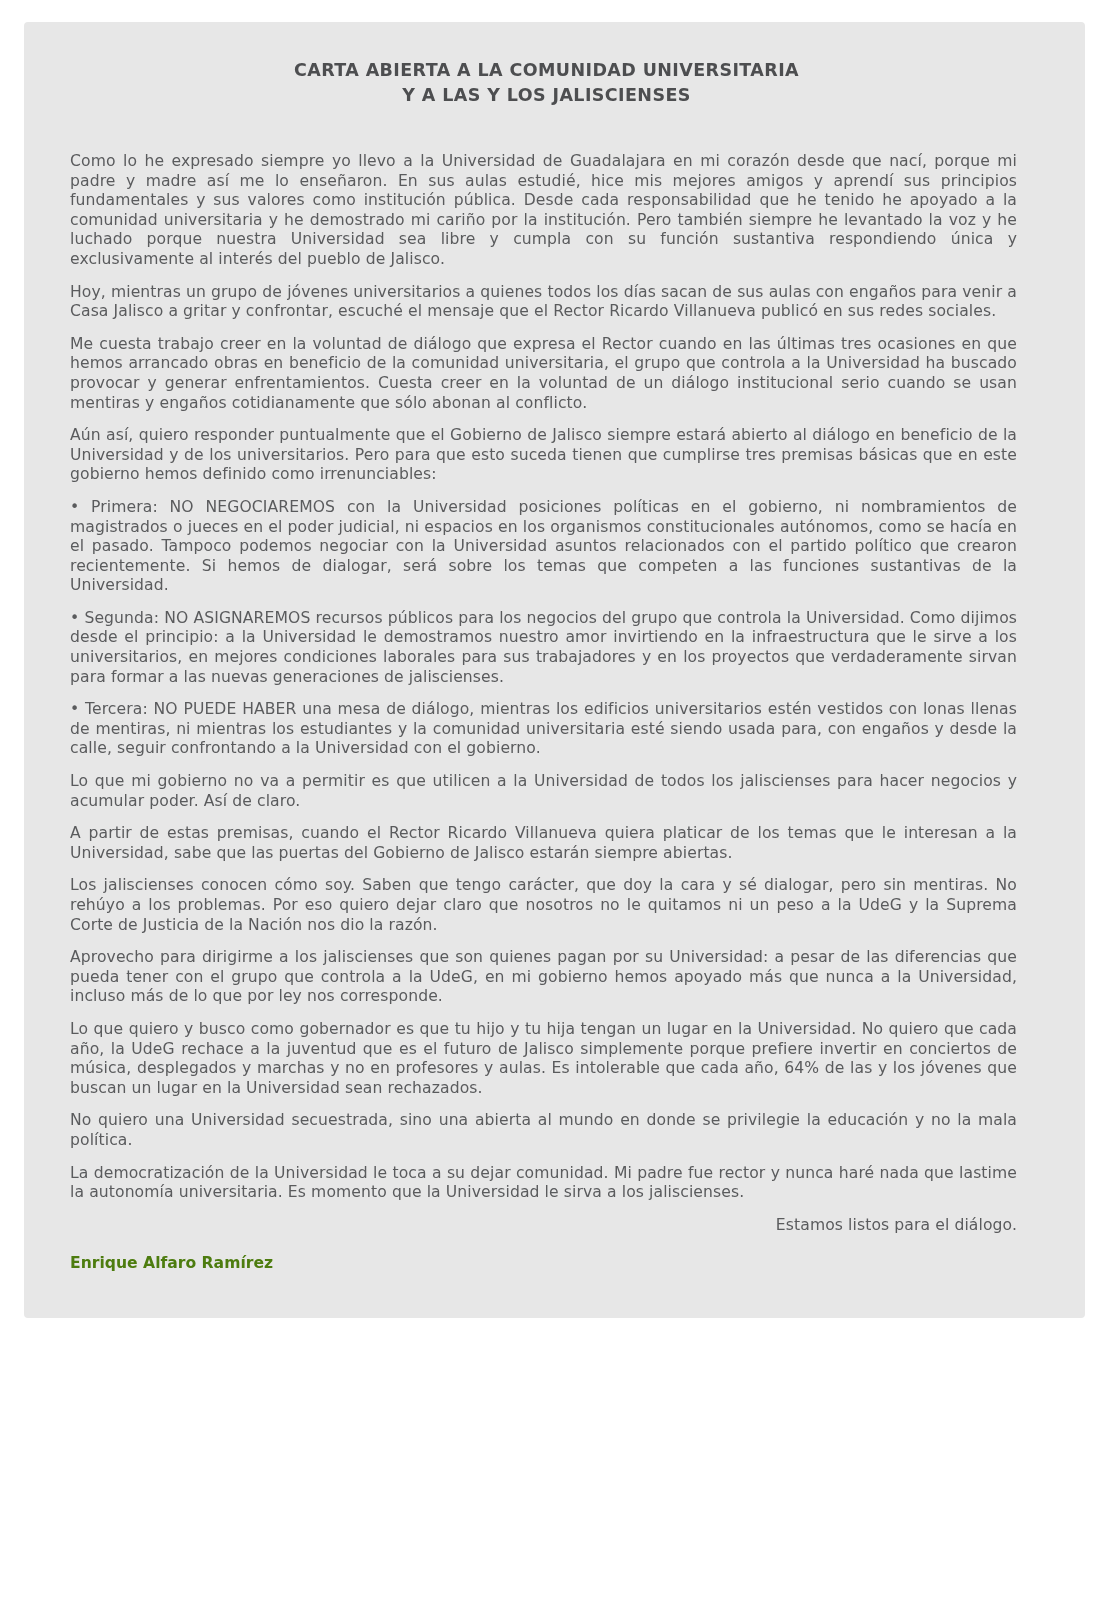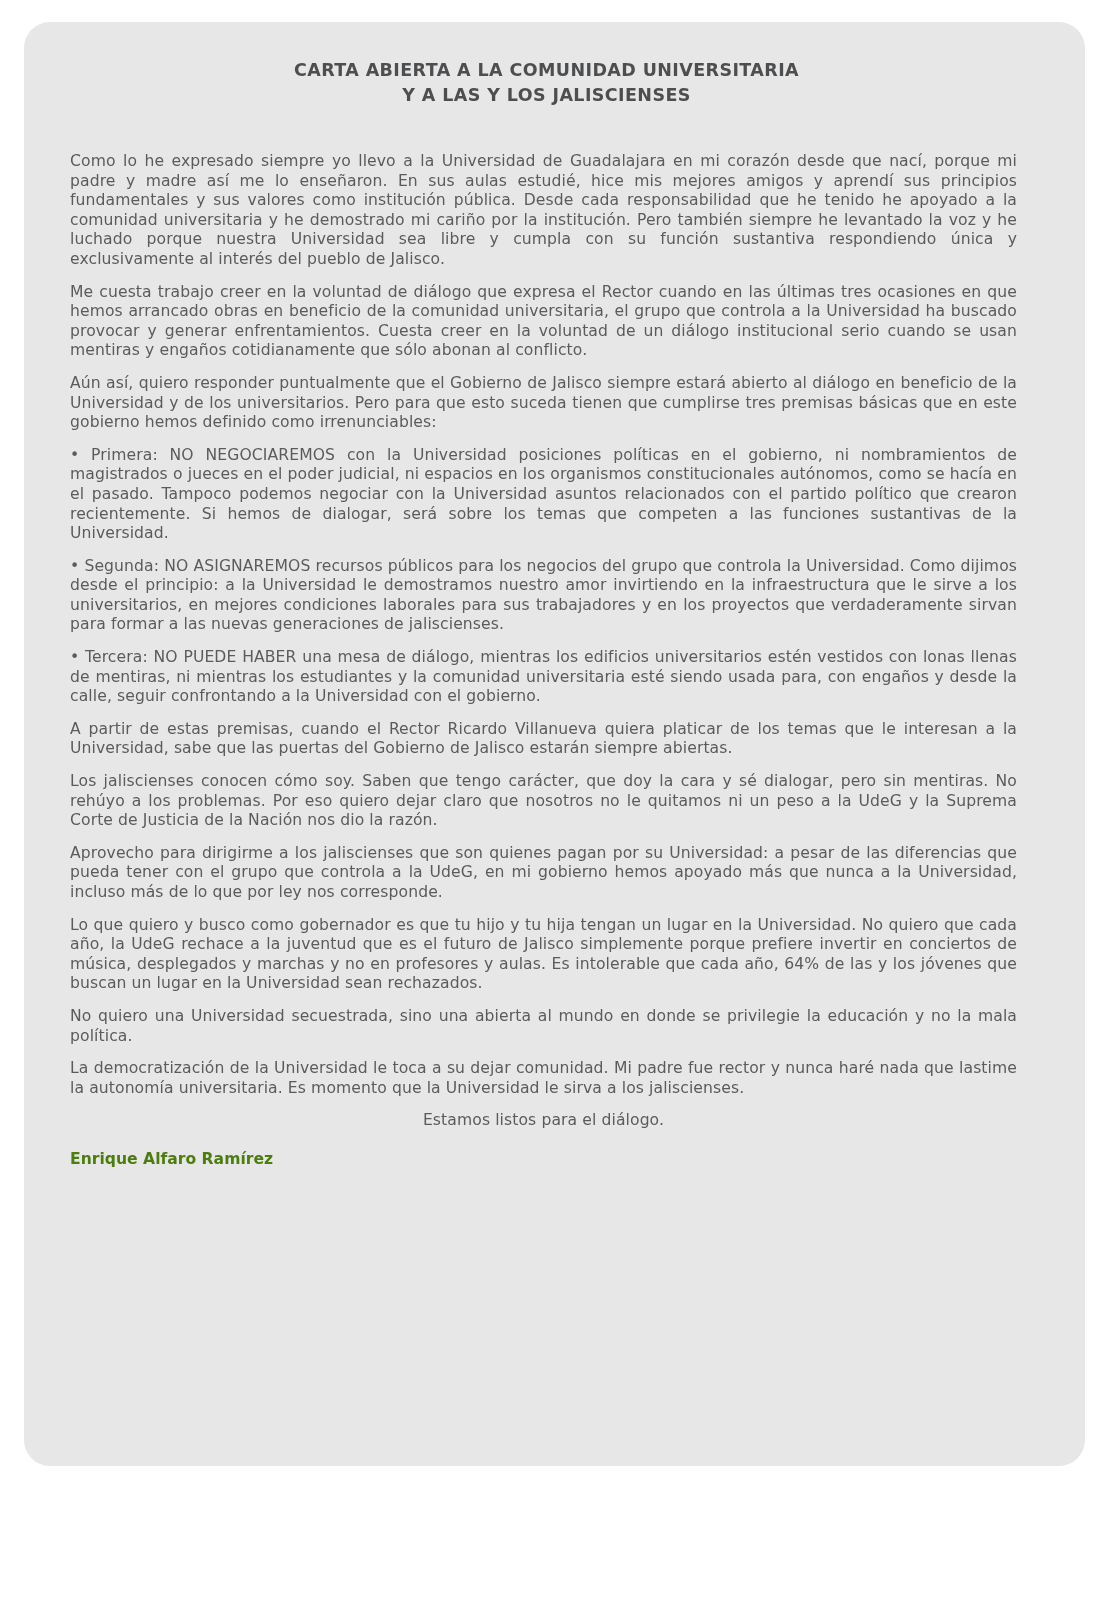--- a/index.html
+++ b/index.html
@@ -14,23 +14,23 @@
     position: relative;
     width: 1108px;
     height: 1600px;
     background: #ffffff;
   }
   .letter-card {
     position: absolute;
     left: 24px;
     top: 22px;
     width: 1061px;
-    height: 1444px;
+    height: 1296px;
     background: #e7e7e7;
-    border-radius: 26px;
+    border-radius: 4px;
     padding: 36px 62px 50px 46px;
     overflow: hidden;
   }
   .letter-title {
     text-align: center;
     font-weight: bold;
     font-size: 17.5px;
     line-height: 25px;
     letter-spacing: 0.4px;
     color: #4d4e50;
@@ -41,21 +41,21 @@
   }
   .letter-body p {
     margin: 0 6px 13px 0;
     font-size: 15.6px;
     line-height: 19.6px;
     color: #5a5b5d;
     text-align: justify;
     letter-spacing: 0.1px;
   }
   .letter-body p.last-short {
-    text-align: center;
+    text-align: right;
   }
   .signature {
     margin-top: 19px;
     font-weight: bold;
     font-size: 15.6px;
     line-height: 19.6px;
     color: #4d7c0f;
     text-align: left;
   }
 </style>
@@ -65,25 +65,27 @@
 <div class="page">
   <div class="letter-card">
 
     <h1 class="letter-title">
       <span class="title-line">CARTA ABIERTA A LA COMUNIDAD UNIVERSITARIA</span>
       <span class="title-line">Y A LAS Y LOS JALISCIENSES</span>
     </h1>
 
     <div class="letter-body">
       <p>Como lo he expresado siempre yo llevo a la Universidad de Guadalajara en mi corazón desde que nací, porque mi padre y madre así me lo enseñaron.  En sus aulas estudié, hice mis mejores amigos y aprendí sus principios fundamentales y sus valores como institución pública.  Desde cada responsabilidad que he tenido he apoyado a la comunidad universitaria y he demostrado mi cariño por la institución.  Pero también siempre he levantado la voz y he luchado porque nuestra Universidad sea libre y cumpla con su función sustantiva respondiendo única y exclusivamente al interés del pueblo de Jalisco.</p>
+      <p>Hoy, mientras un grupo de jóvenes universitarios a quienes todos los días sacan de sus aulas con engaños para venir a Casa Jalisco a gritar y confrontar, escuché el mensaje que el Rector Ricardo Villanueva publicó en sus redes sociales.</p>
       <p>Me cuesta trabajo creer en la voluntad de diálogo que expresa el Rector cuando en las últimas tres ocasiones en que hemos arrancado obras en beneficio de la comunidad universitaria, el grupo que controla a la Universidad ha buscado provocar y generar enfrentamientos. Cuesta creer en la voluntad de un diálogo institucional serio cuando se usan mentiras y engaños cotidianamente que sólo abonan al conflicto.</p>
       <p>Aún así, quiero responder puntualmente que el Gobierno de Jalisco siempre estará abierto al diálogo en beneficio de la Universidad y de los universitarios. Pero para que esto suceda tienen que cumplirse tres premisas básicas que en este gobierno hemos definido como irrenunciables:</p>
       <p>• Primera:  NO NEGOCIAREMOS con la Universidad posiciones políticas en el gobierno, ni nombramientos de magistrados o jueces en el poder judicial, ni espacios en los organismos constitucionales autónomos, como se hacía en el pasado. Tampoco podemos negociar con la Universidad asuntos relacionados con el partido político que crearon recientemente. Si hemos de dialogar, será sobre los temas que competen a las funciones sustantivas de la Universidad.</p>
       <p>• Segunda: NO ASIGNAREMOS recursos públicos para los negocios del grupo que controla la Universidad. Como dijimos desde el principio: a la Universidad le demostramos nuestro amor invirtiendo en la infraestructura que le sirve a los universitarios, en mejores condiciones laborales para sus trabajadores y en los proyectos que verdaderamente sirvan para formar a las nuevas generaciones de jaliscienses.</p>
       <p>• Tercera: NO PUEDE HABER una mesa de diálogo, mientras los edificios universitarios estén vestidos con lonas llenas de mentiras, ni mientras los estudiantes y la comunidad universitaria esté siendo usada para, con engaños y desde la calle, seguir confrontando a la Universidad con el gobierno.</p>
+      <p>Lo que mi gobierno no va a permitir es que utilicen a la Universidad de todos los jaliscienses para hacer negocios y acumular poder.  Así de claro.</p>
       <p>A partir de estas premisas, cuando el Rector Ricardo Villanueva quiera platicar de los temas que le interesan a la Universidad, sabe que las puertas del Gobierno de Jalisco estarán siempre abiertas.</p>
       <p>Los jaliscienses conocen cómo soy. Saben que tengo carácter, que doy la cara y sé dialogar, pero sin mentiras. No rehúyo a los problemas. Por eso quiero dejar claro que nosotros no le quitamos ni un peso a la UdeG y la Suprema Corte de Justicia de la Nación nos dio la razón.</p>
       <p>Aprovecho para dirigirme a los jaliscienses que son quienes pagan por su Universidad: a pesar de las diferencias que pueda tener con el grupo que controla a la UdeG, en mi gobierno hemos apoyado más que nunca a la Universidad, incluso más de lo que por ley nos corresponde.</p>
       <p>Lo que quiero y busco como gobernador es que tu hijo y tu hija tengan un lugar en la Universidad. No quiero que cada año, la UdeG rechace a la juventud que es el futuro de Jalisco simplemente porque prefiere invertir en conciertos de música, desplegados y marchas y no en profesores y aulas. Es intolerable que cada año, 64% de las y los jóvenes que buscan un lugar en la Universidad sean rechazados.</p>
       <p>No quiero una Universidad secuestrada, sino una abierta al mundo en donde se privilegie la educación y no la mala política.</p>
       <p>La democratización de la Universidad le toca a su dejar comunidad. Mi padre fue rector y nunca haré nada que lastime la autonomía universitaria. Es momento que la Universidad le sirva a los jaliscienses.</p>
       <p class="last-short">Estamos listos para el diálogo.</p>
     </div>
 
     <div class="signature">Enrique Alfaro Ramírez</div>

